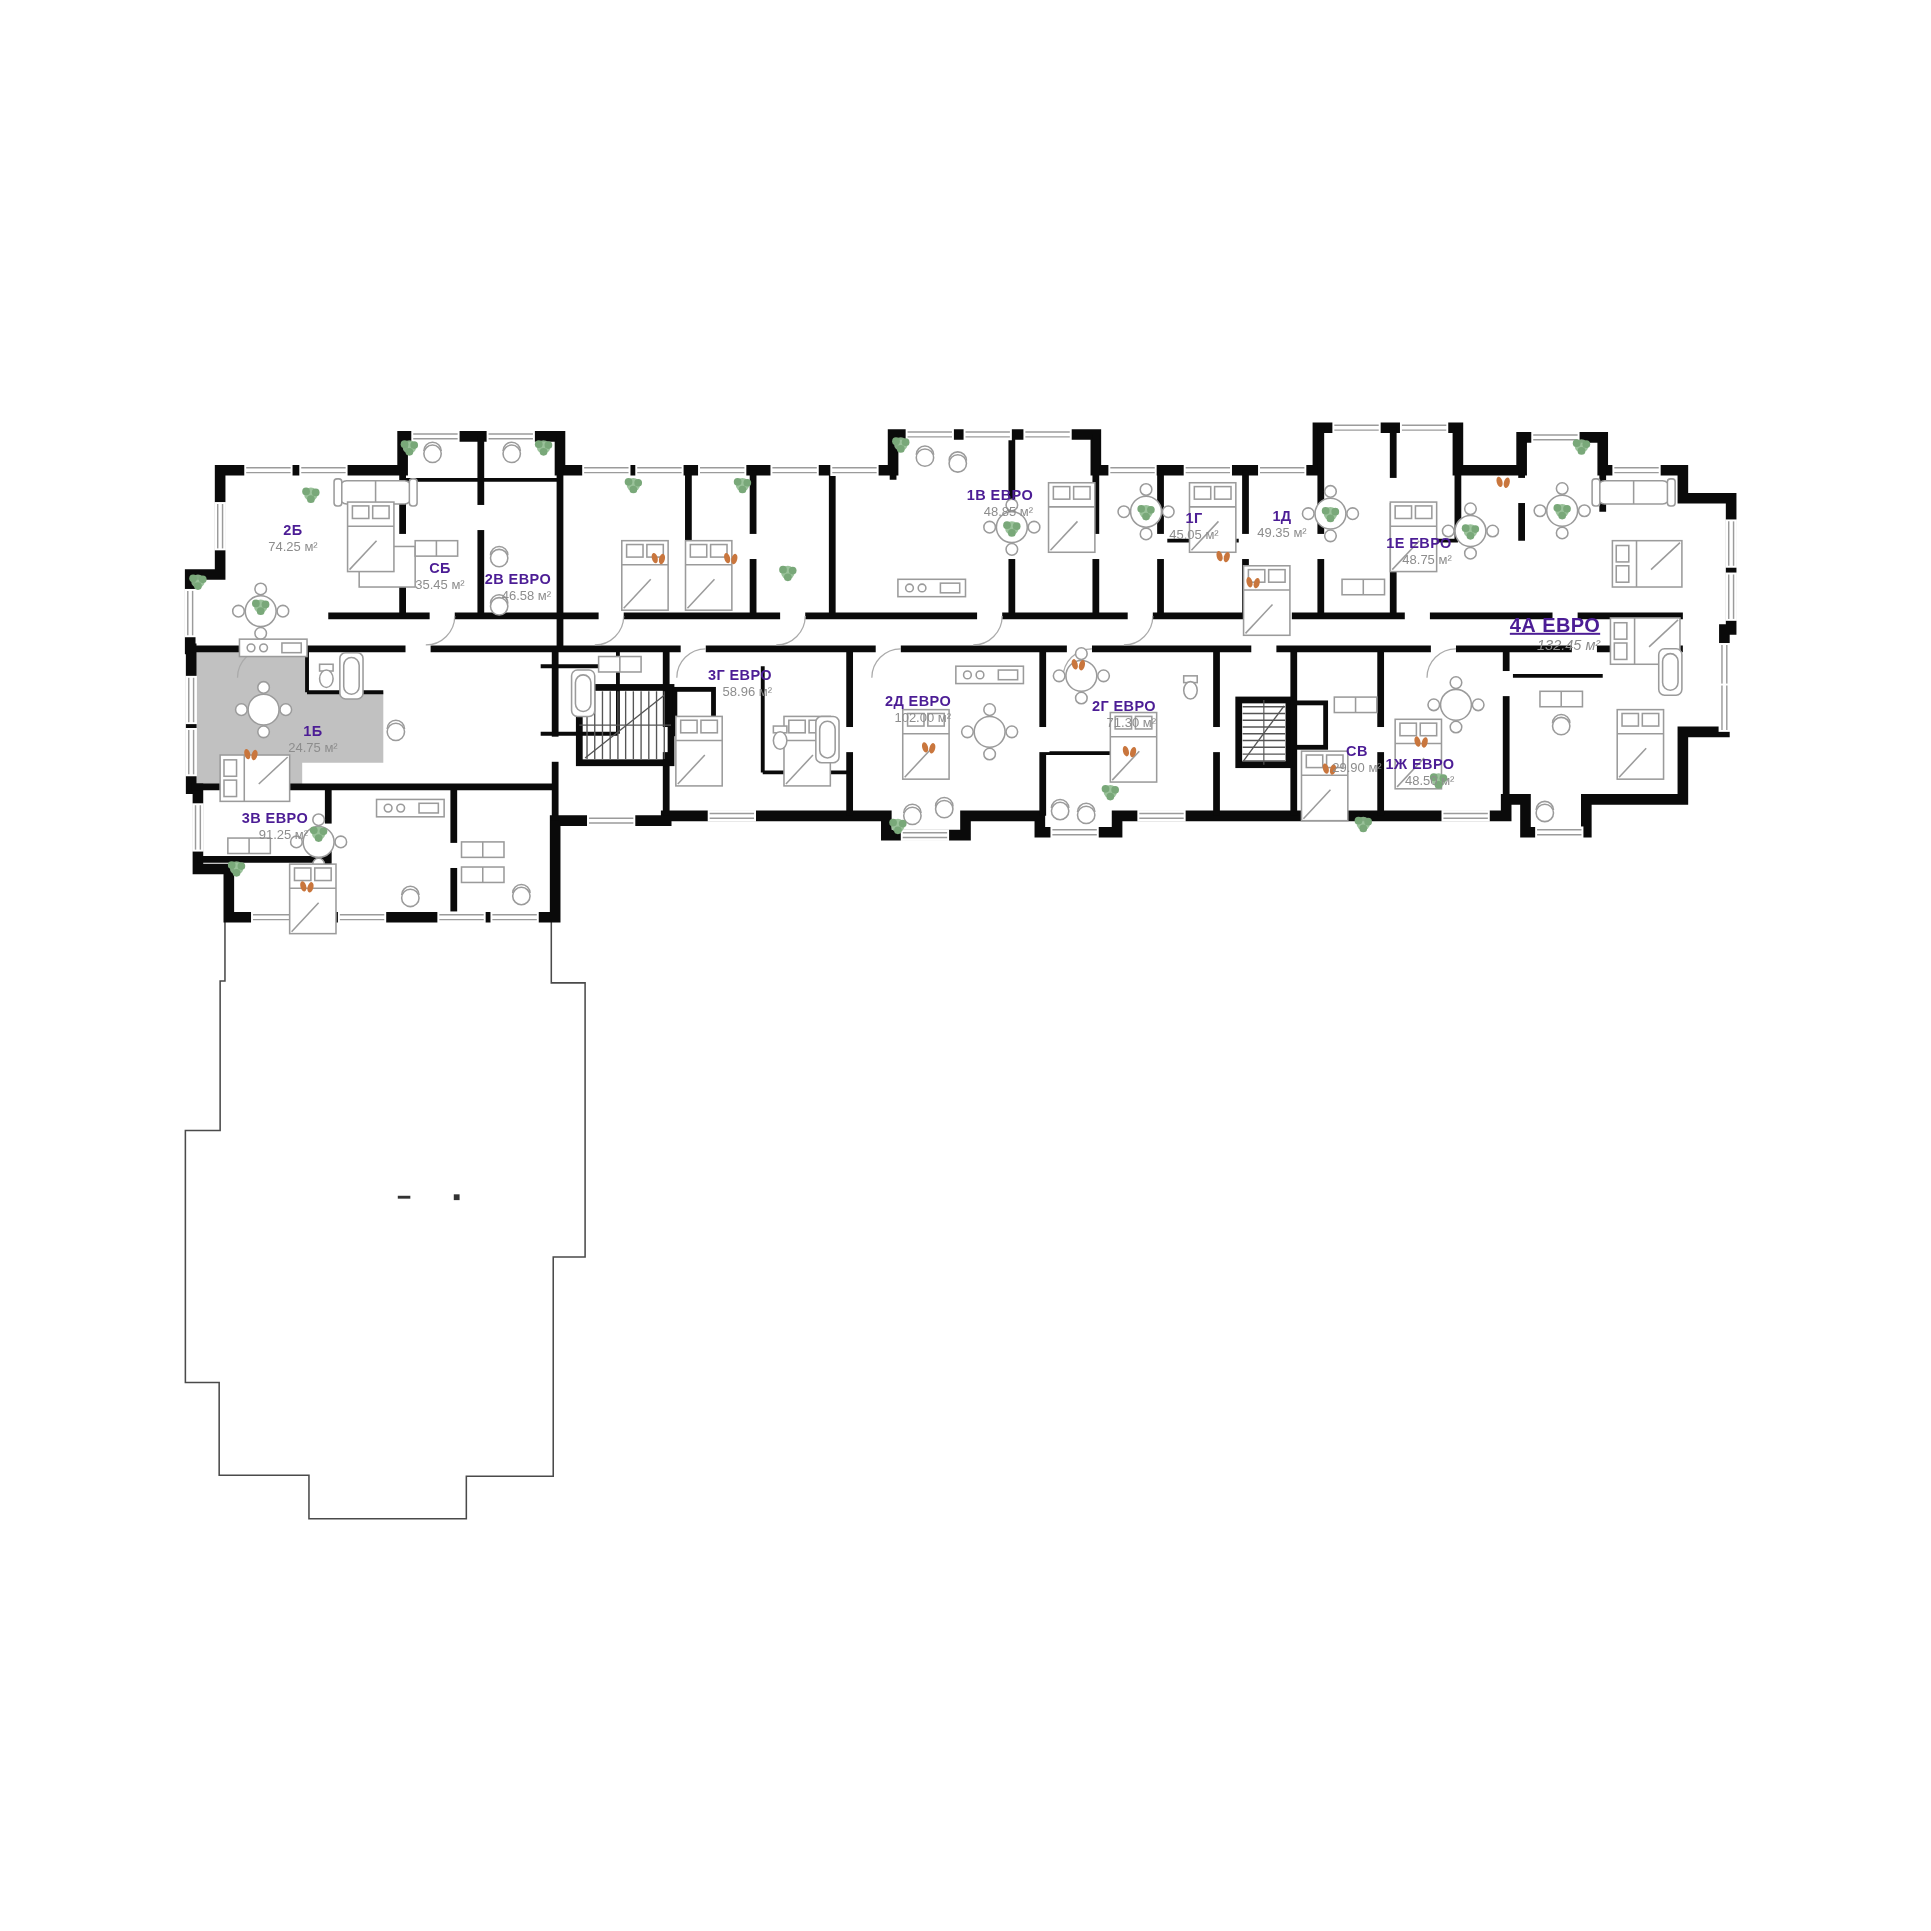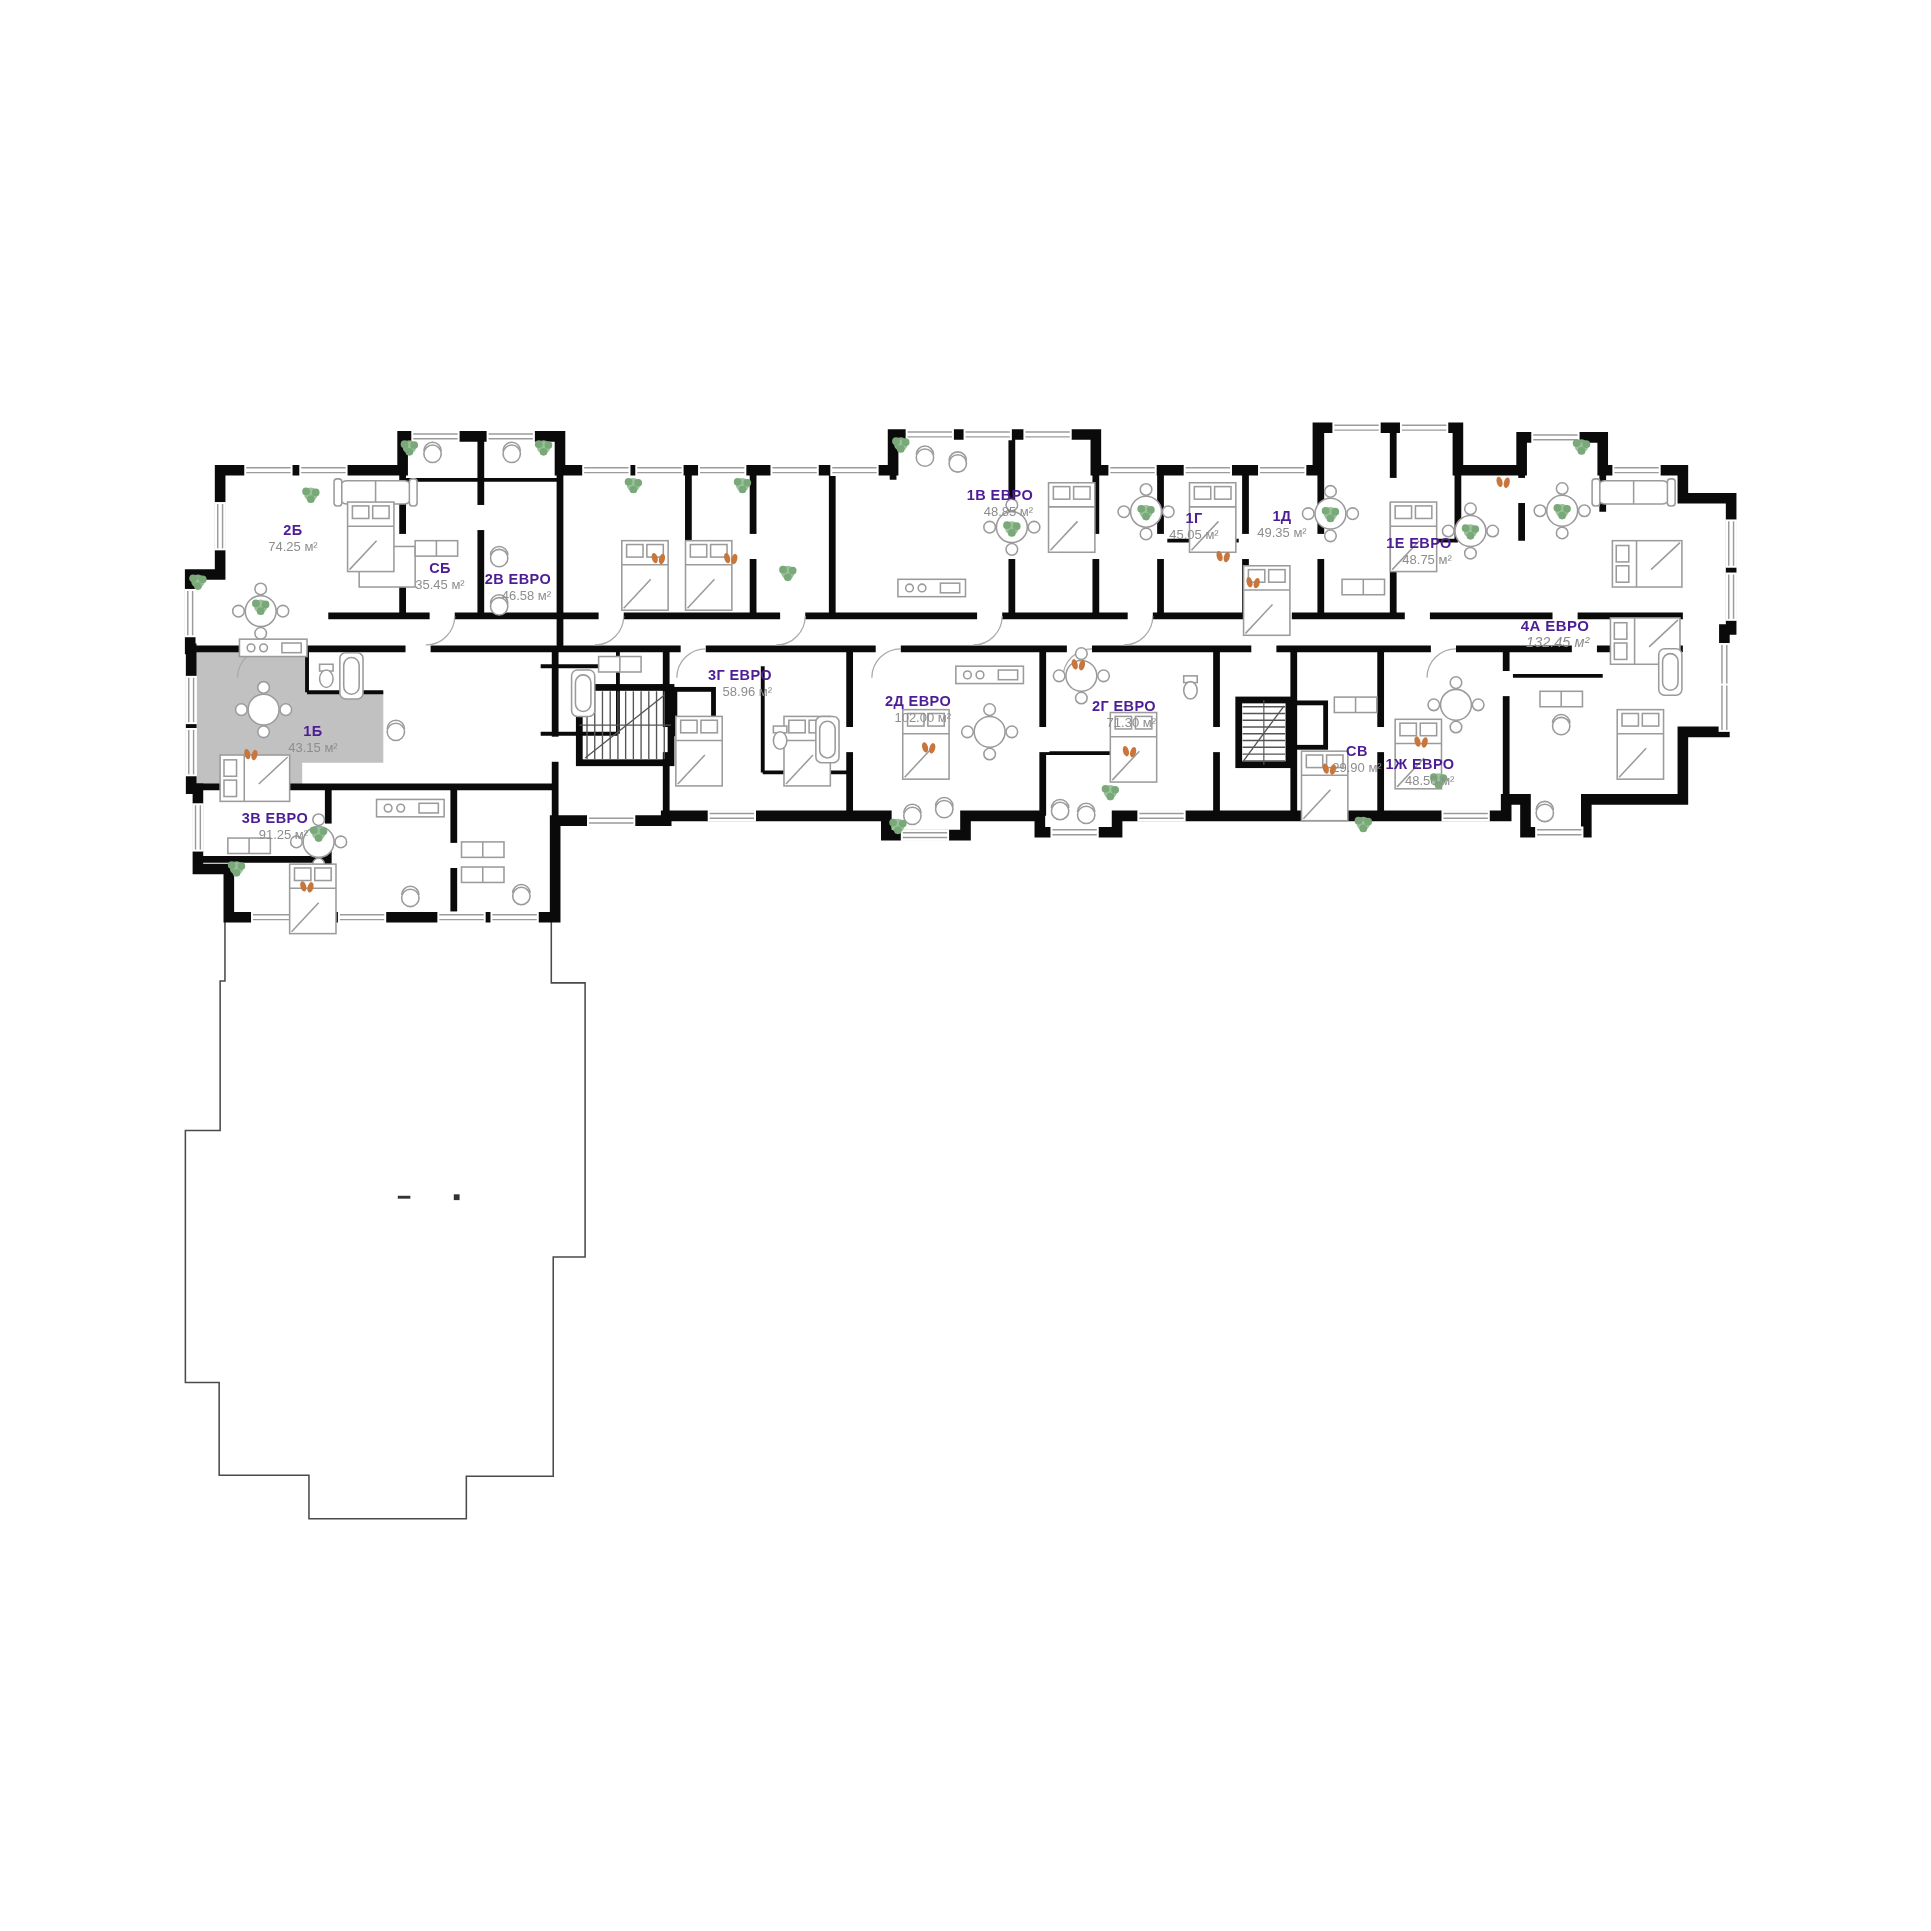--- a/index.html
+++ b/index.html
@@ -2,21 +2,21 @@
 <html><head>
 <meta charset="utf-8">
 <style>
   html,body{margin:0;padding:0;background:#ffffff;}
   .stage{position:relative;width:1931px;height:1931px;background:#fff;overflow:hidden;
          font-family:"Liberation Sans",sans-serif;}
   .plan-svg{position:absolute;left:0;top:0;}
   .ulabel{position:absolute;transform:translate(-50%,-50%);text-align:center;white-space:nowrap;cursor:pointer;}
   .uname{font:700 14.5px/1.15 "Liberation Sans",sans-serif;color:#4c1d95;letter-spacing:0.4px;}
   .uarea{font:400 13px/1.2 "Liberation Sans",sans-serif;color:#8d8d8d;text-align:right;}
-  .ulabel.lg .uname{font-size:15px;}
+  .ulabel.lg .uname{font-size:20px;text-decoration:underline;}
   .ulabel.lg .uarea{font-size:14.5px;font-style:italic;}
   .wall{stroke:#0a0a0a;fill:none;}
   .furn{stroke:#9b9b9b;stroke-width:1.6;fill:#ffffff;}
   .thinl{stroke:#aaaaaa;stroke-width:1.3;fill:none;}
 </style>
 </head>
 <body>
 
 <div class="stage">
 
@@ -401,21 +401,21 @@
 <div class="ulabel" style="left:1357px;top:759px">
   <div class="uname">СВ</div>
   <div class="uarea">29.90 м²</div>
 </div>
 <div class="ulabel" style="left:1420px;top:772px">
   <div class="uname">1Ж ЕВРО</div>
   <div class="uarea">48.50 м²</div>
 </div>
 <div class="ulabel" style="left:313px;top:739px">
   <div class="uname">1Б</div>
-  <div class="uarea">43.15 м²</div>
+  <div class="uarea">24.75 м²</div>
 </div>
 <div class="ulabel" style="left:275px;top:826px">
   <div class="uname">3В ЕВРО</div>
   <div class="uarea">91.25 м²</div>
 </div>
 
 </div>
 
 
 </body></html>

